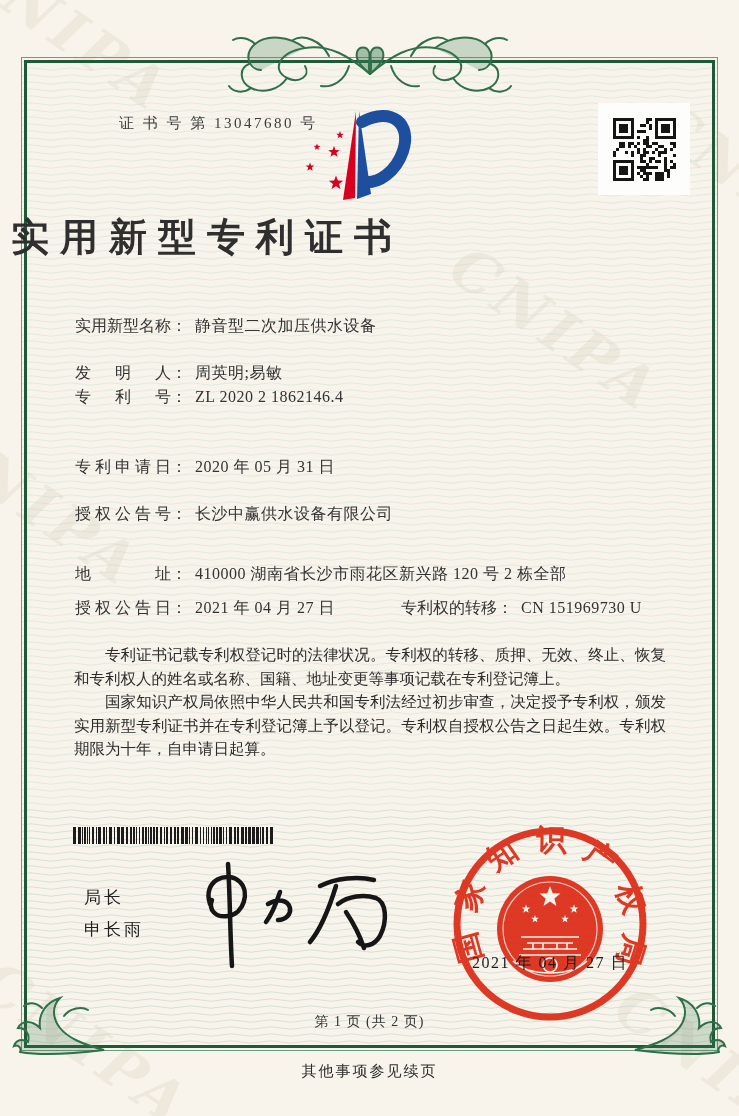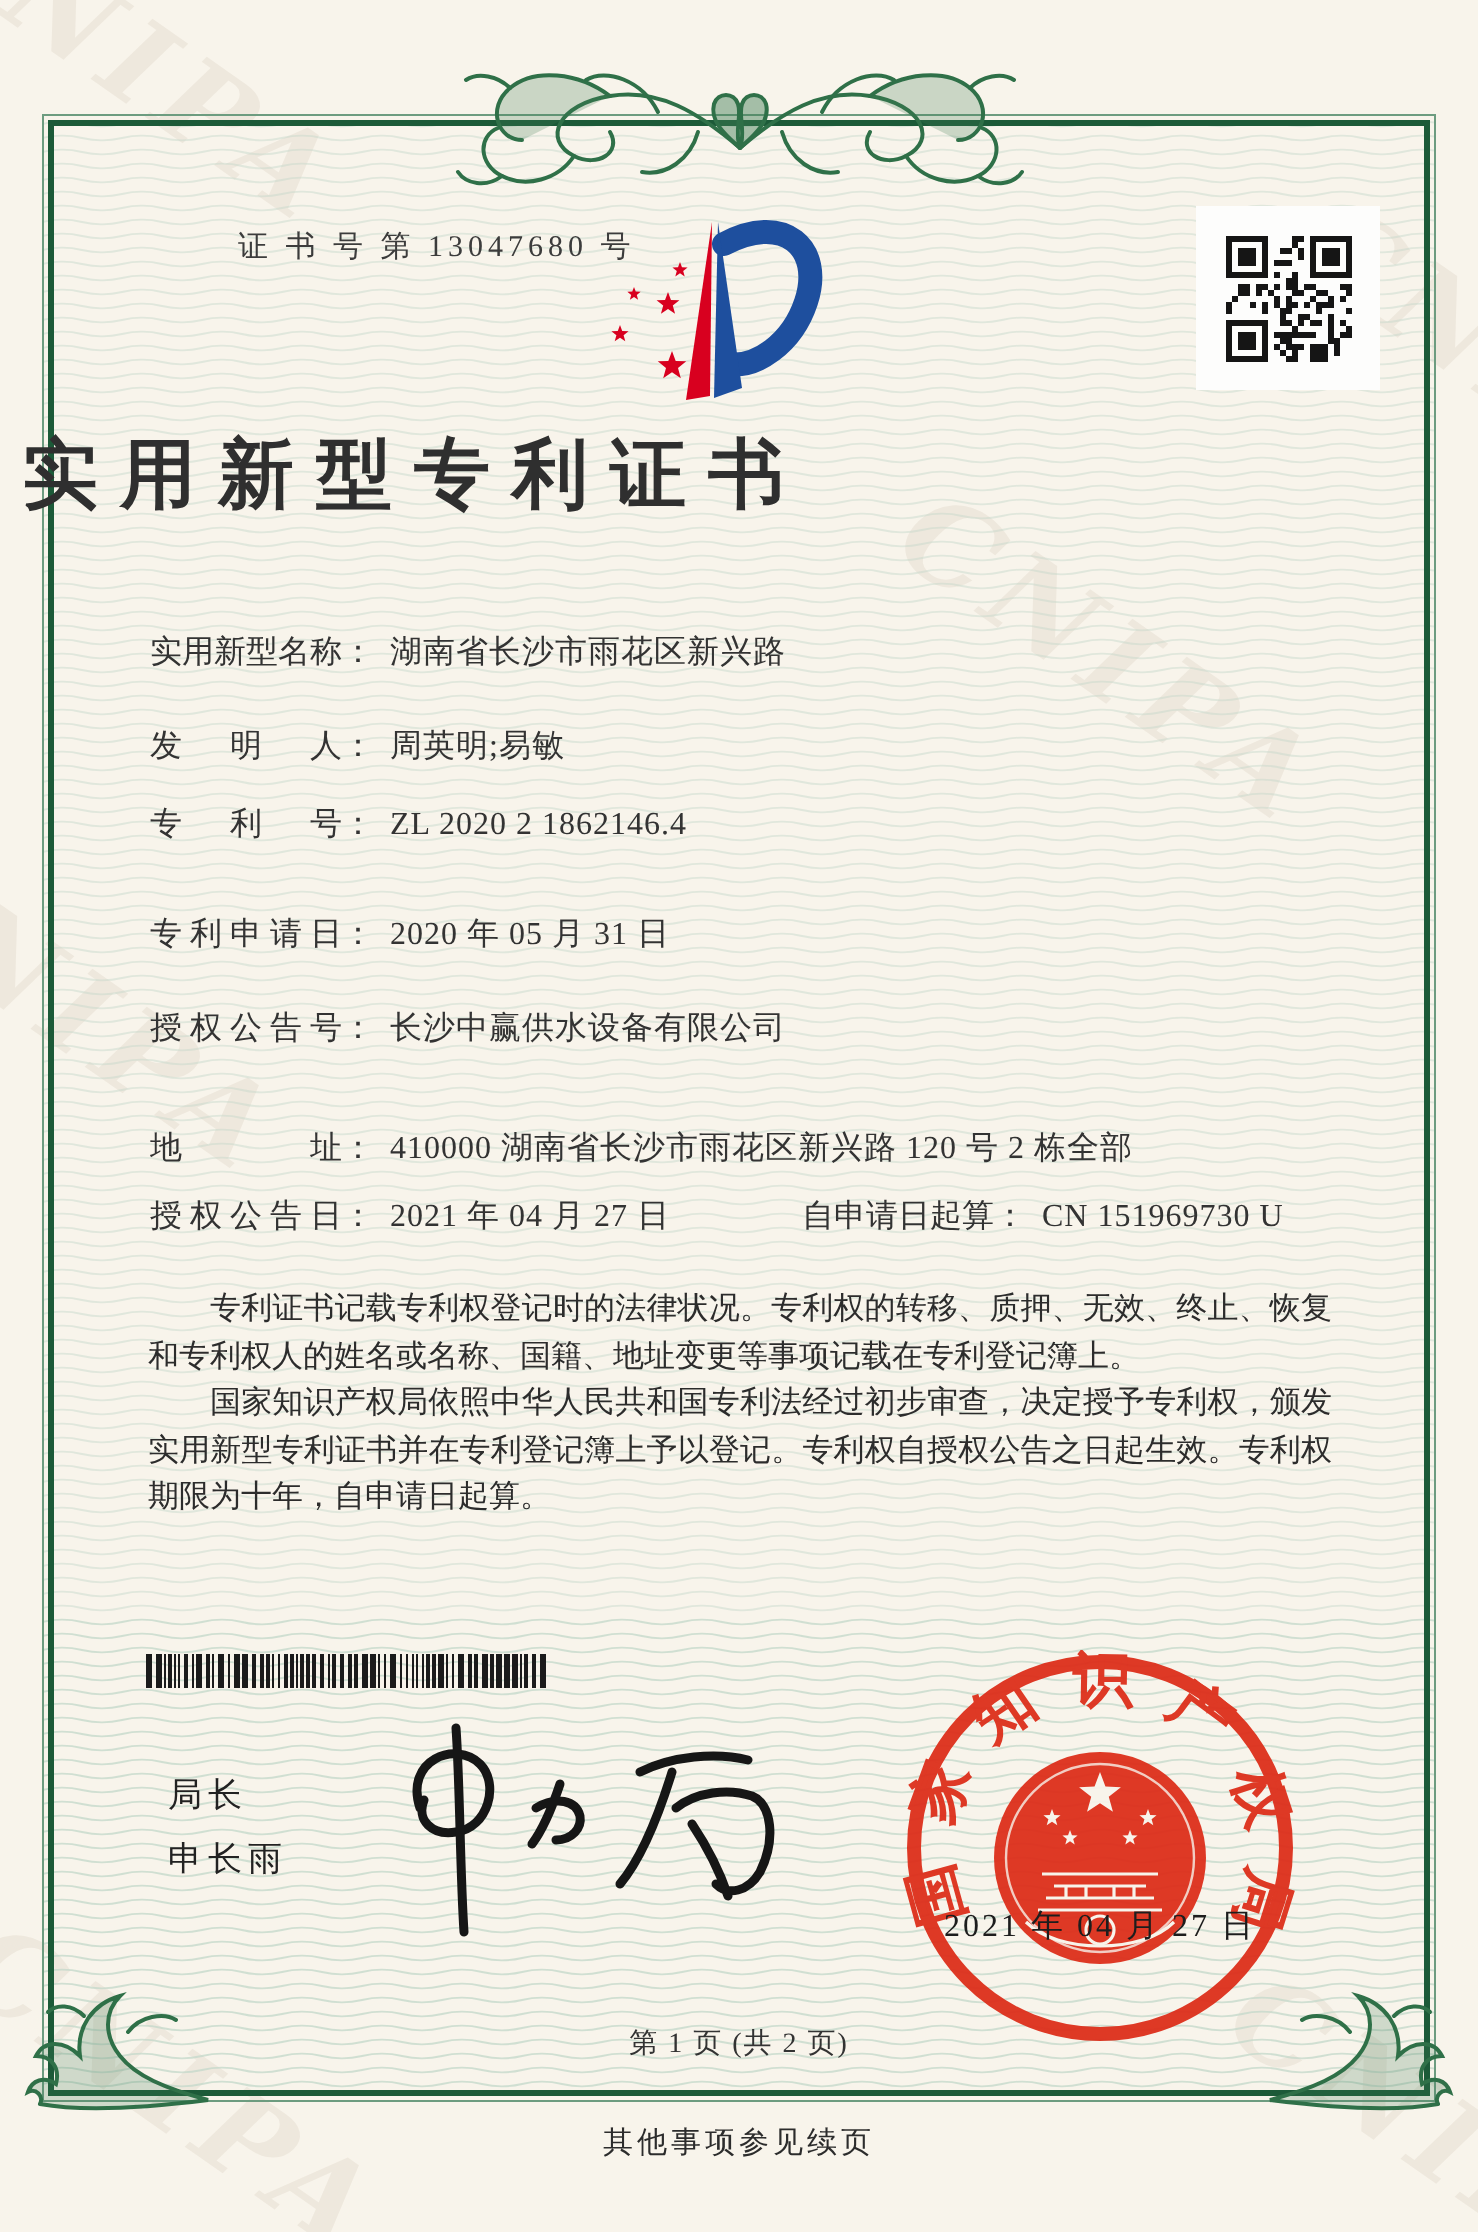--- a/index.html
+++ b/index.html
@@ -489,39 +489,39 @@
   <polygon fill="#d8001f" points="40.00,25.00 40.99,27.64 43.80,27.76 41.60,29.52 42.35,32.24 40.00,30.68 37.65,32.24 38.40,29.52 36.20,27.76 39.01,27.64"></polygon>
   <polygon fill="#d8001f" points="34.00,40.00 35.48,43.96 39.71,44.15 36.40,46.78 37.53,50.85 34.00,48.52 30.47,50.85 31.60,46.78 28.29,44.15 32.52,43.96"></polygon>
   <polygon fill="#d8001f" points="17.00,37.50 17.86,39.81 20.33,39.92 18.40,41.45 19.06,43.83 17.00,42.47 14.94,43.83 15.60,41.45 13.67,39.92 16.14,39.81"></polygon>
   <polygon fill="#d8001f" points="10.00,56.50 11.11,59.47 14.28,59.61 11.80,61.58 12.65,64.64 10.00,62.89 7.35,64.64 8.20,61.58 5.72,59.61 8.89,59.47"></polygon>
   <polygon fill="#d8001f" points="36.00,69.50 37.85,74.45 43.13,74.68 39.00,77.97 40.41,83.07 36.00,80.15 31.59,83.07 33.00,77.97 28.87,74.68 34.15,74.45"></polygon>
 </svg>
 
 <div class="abs title">实用新型专利证书</div>
 
 <div class="field-row" style="top:316px;">
-  <span class="flabel">实用新型名称</span><span>：</span><span class="fvalue">湖南省长沙市雨花区新兴路</span>
+  <span class="flabel">实用新型名称</span><span>：</span><span class="fvalue">静音型二次加压供水设备</span>
 </div>
 <div class="field-row" style="top:363px;">
   <span class="flabel">发明人</span><span>：</span><span class="fvalue">周英明;易敏</span>
 </div>
-<div class="field-row" style="top:402px;">
+<div class="field-row" style="top:387px;">
   <span class="flabel">专利号</span><span>：</span><span class="fvalue">ZL 2020 2 1862146.4</span>
 </div>
 <div class="field-row" style="top:457px;">
   <span class="flabel">专利申请日</span><span>：</span><span class="fvalue">2020 年 05 月 31 日</span>
 </div>
 <div class="field-row" style="top:504px;">
   <span class="flabel">授权公告号</span><span>：</span><span class="fvalue">长沙中赢供水设备有限公司</span>
 </div>
 <div class="field-row" style="top:564px;">
   <span class="flabel">地址</span><span>：</span><span class="fvalue">410000 湖南省长沙市雨花区新兴路 120 号 2 栋全部</span>
 </div>
 <div class="field-row" style="top:598px;">
-  <span class="flabel">授权公告日</span><span>：</span><span class="fvalue">2021 年 04 月 27 日</span><span class="grant-second">自申请日起算</span><span>：</span><span class="fvalue">CN 151969730 U</span>
+  <span class="flabel">授权公告日</span><span>：</span><span class="fvalue">2021 年 04 月 27 日</span><span class="grant-second">专利权的转移</span><span>：</span><span class="fvalue">CN 151969730 U</span>
 </div>
 
 <div class="abs body-text">
   <p>专利证书记载专利权登记时的法律状况。专利权的转移、质押、无效、终止、恢复和专利权人的姓名或名称、国籍、地址变更等事项记载在专利登记簿上。</p>
   <p>国家知识产权局依照中华人民共和国专利法经过初步审查，决定授予专利权，颁发实用新型专利证书并在专利登记簿上予以登记。专利权自授权公告之日起生效。专利权期限为十年，自申请日起算。</p>
 </div>
 
 <div class="abs barcode" id="barcode">
     <i style="width: 3px; margin-right: 2px;"></i>
     <i style="width: 3px; margin-right: 1px;"></i>

